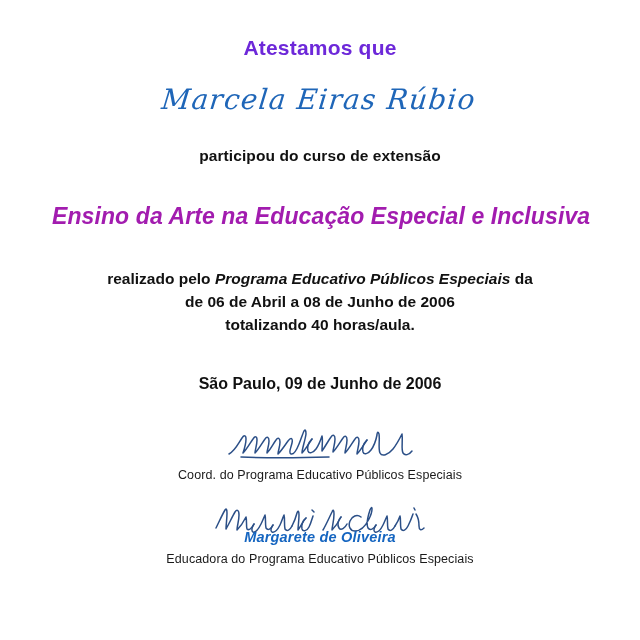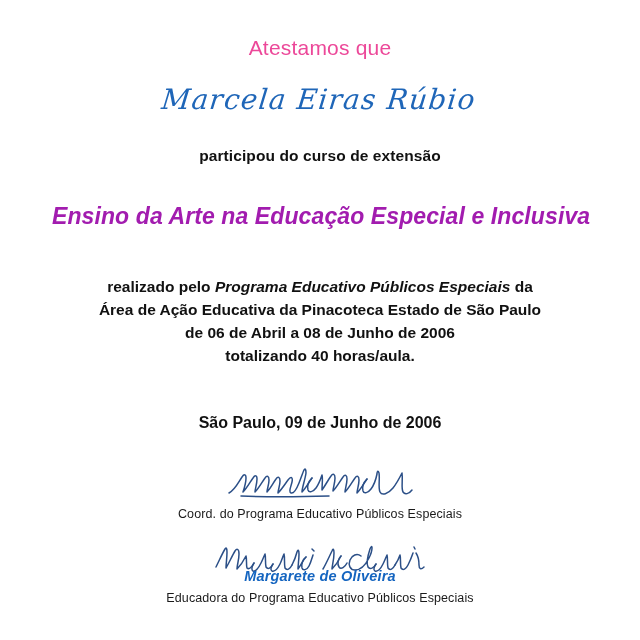--- a/index.html
+++ b/index.html
@@ -24,23 +24,23 @@
     box-sizing: border-box;
     padding: 0 52px;
     text-align: center;
   }
 
   
   .attest-line {
     margin: 0;
     padding-top: 36px;
     font-size: 21px;
-    font-weight: normal;
+    font-weight: bold;
     letter-spacing: 0.2px;
-    color: #ec4899;
+    color: #6d28d9;
   }
 
   
   .recipient-name {
     margin: 0;
     padding-top: 23px;
     font-family: "DejaVu Serif", serif;
     font-style: italic;
     font-weight: normal;
     font-size: 28px;
@@ -66,21 +66,21 @@
     font-size: 23px;
     font-weight: bold;
     font-style: italic;
     letter-spacing: 0.1px;
     color: #a21caf;
     white-space: nowrap;
   }
 
   
   .body-block {
-    margin: 8px;
+    margin: 0;
     padding-top: 37px;
   }
   .body-line {
     font-size: 15.5px;
     font-weight: bold;
     line-height: 23px;
     color: #111111;
     white-space: nowrap;
   }
   .body-line .em {
@@ -149,21 +149,20 @@
   <p class="participation-line">participou do curso de extensão</p>
 
   <p class="course-title">Ensino da Arte na Educação Especial e Inclusiva</p>
 
   <div class="body-block">
     <div class="body-line">
       <span>realizado pelo</span>
       <span class="em">Programa Educativo Públicos Especiais</span>
       <span>da</span>
     </div>
-    <div class="body-line">Área de Ação Educativa da Pinacoteca Estado de São Paulo</div>
     <div class="body-line">de 06 de Abril a 08 de Junho de 2006</div>
     <div class="body-line">totalizando 40 horas/aula.</div>
   </div>
 
   <p class="place-date">São Paulo, 09 de Junho de 2006</p>
 
   <div class="signatures">
 
     <div class="signature-block">
       <span class="signature-mark">

